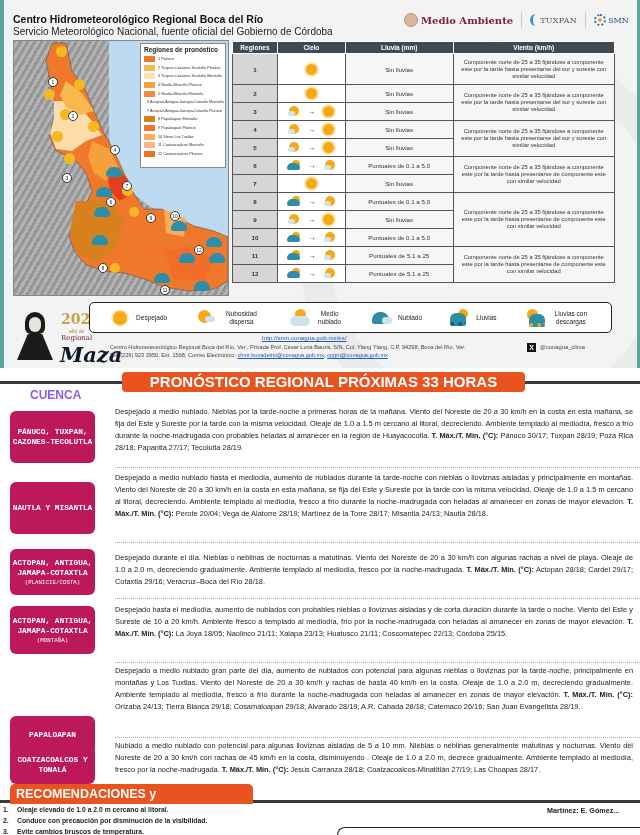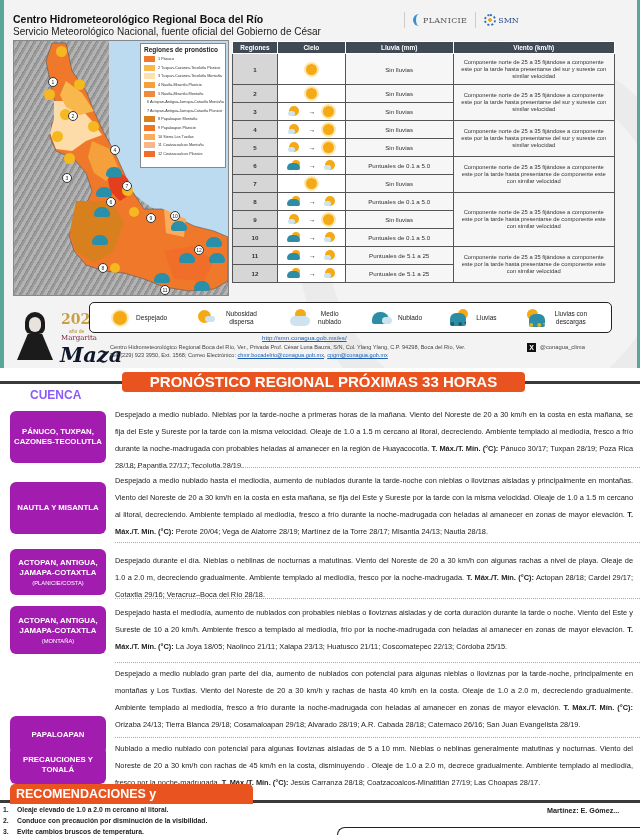--- a/index.html
+++ b/index.html
@@ -91,46 +91,50 @@
   .f-tel { position: absolute; left: 106px; top: 352px; font-size: 5.6px; color: #444; white-space: nowrap; }
   .f-tel a { color: #1a5fb4; text-decoration: underline; }
   .f-x { position: absolute; left: 523px; top: 343px; width: 9px; height: 9px; background: #111; color: #fff; font-size: 7px; text-align: center; line-height: 9px; font-weight: bold; }
   .f-handle { position: absolute; left: 536px; top: 344px; font-size: 5.8px; color: #444; }
 
   
   .sec-line { position: absolute; left: 0; height: 3px; background: #3a3a3a; }
   .sec-tab { position: absolute; background: #e8531f; color: #fff; font-weight: bold; border-radius: 5px 5px 0 0; text-align: center; }
   .sec-tab.main { left: 122px; top: 372px; width: 403px; height: 20px; font-size: 15px; line-height: 20px; border-radius: 4px; }
   .cuenca { position: absolute; left: 30px; top: 388px; font-size: 12px; font-weight: bold; color: #8b5cf6; }
-  .basin-label { position: absolute; left: 10px; width: 96px; background: #a21caf; color: #fff; border-radius: 6px; font-size: 7.8px; font-weight: bold; text-align: center; display: flex; flex-direction: column; justify-content: center; line-height: 10.5px; }
+  .basin-label { position: absolute; left: 10px; width: 85px; background: #be185d; color: #fff; border-radius: 6px; font-size: 7.8px; font-weight: bold; text-align: center; display: flex; flex-direction: column; justify-content: center; line-height: 10.5px; font-family: Liberation Mono, monospace; }
   .basin-label small { font-size: 5.8px; font-weight: normal; line-height: 8px; }
-  .basin-text { position: absolute; left: 115px; width: 518px; font-size: 7.4px; line-height: 17px; color: #222; text-align: justify; }
+  .basin-text { position: absolute; left: 115px; width: 518px; font-size: 7.4px; line-height: 12px; color: #222; text-align: justify; }
   .basin-text b { font-weight: bold; }
   .dotted { position: absolute; left: 115px; width: 525px; border-top: 1px dotted #aaa; }
 
   
   .rec-tab { left: 10px; top: 784px; width: 243px; height: 20px; font-size: 12.5px; line-height: 21px; border-radius: 5px 5px 0 0; text-align: left; padding-left: 6px; }
   .rec-list { position: absolute; left: 3px; top: 805px; font-size: 6.8px; line-height: 10.8px; font-weight: bold; color: #222; }
   .rec-list li { list-style: none; }
   .rec-list .n { display: inline-block; width: 14px; }
   .elaboro { position: absolute; left: 547px; top: 806px; font-size: 7.2px; font-weight: bold; color: #222; }
   .sig-box { position: absolute; left: 337px; top: 827px; width: 303px; height: 20px; border: 1.5px solid #222; border-radius: 8px 0 0 0; border-right: none; border-bottom: none; }
 </style>
 </head>
 <body>
 
 <div class="top-panel">
   <div class="hdr-title">Centro Hidrometeorológico Regional Boca del Río</div>
-  <div class="hdr-sub">Servicio Meteorológico Nacional, fuente oficial del Gobierno de César</div>
+  <div class="hdr-sub">Servicio Meteorológico Nacional, fuente oficial del Gobierno de Córdoba</div>
 
   <div class="logos">
+    <div class="logo-ma">
+      <span class="seal"></span>
+      <span class="txt">Medio Ambiente</span>
+    </div>
     <span class="logo-sep"></span>
     <div class="logo-cona">
       <span class="mark"></span>
-      <span class="txt">PLANICIE</span>
+      <span class="txt">TUXPAN</span>
     </div>
     <span class="logo-sep"></span>
     <div class="logo-smn">
       <span class="mark"></span>
       <span class="txt">SMN</span>
     </div>
   </div>
 
   <div class="map">
     <div class="land"></div>
@@ -381,21 +385,21 @@
   </table>
 
   <div class="mm-badge">
     <div class="mm-portrait">
       <div class="hair"></div>
         <div class="face"></div>
         <div class="body"></div>
     </div>
     <div class="mm-year">2026</div>
     <div class="mm-ano">año de</div>
-    <div class="mm-marg">Margarita</div>
+    <div class="mm-marg">Regional</div>
     <div class="mm-maza">Maza</div>
   </div>
 
   <div class="icon-legend">
     <div class="il-item">
       <span class="il-ic ic-sun"></span>
       <span class="lab">Despejado</span>
     </div>
     <div class="il-item">
       <span class="il-ic ic-disp"></span>
@@ -455,21 +459,21 @@
       <small>(MONTAÑA)</small>
     </div>
     <div class="basin-text" style="top: 604px;"><span>Despejado hasta el mediodía, aumento de nublados con probables nieblas o lloviznas aisladas y de corta duración durante la tarde o noche. Viento del Este y Sureste de 10 a 20 km/h. Ambiente fresco a templado al mediodía, frío por la noche-madrugada con heladas al amanecer en zonas de mayor elevación.</span> <b>T. Máx./T. Mín. (°C):</b> <span>La Joya 18/05; Naolinco 21/11; Xalapa 23/13; Huatusco 21/11; Coscomatepec 22/13; Córdoba 25/15.</span></div>
     <div class="dotted" style="top: 662px;"></div>
     <div class="basin-label" style="top: 716px; height: 38px;">
       <span>PAPALOAPAN</span>
     </div>
     <div class="basin-text" style="top: 665px;"><span>Despejado a medio nublado gran parte del día, aumento de nublados con potencial para algunas nieblas o lloviznas por la tarde-noche, principalmente en montañas y Los Tuxtlas. Viento del Noreste de 20 a 30 km/h y rachas de hasta 40 km/h en la costa. Oleaje de 1.0 a 2.0 m, decreciendo gradualmente. Ambiente templado al mediodía, fresco a frío durante la noche-madrugada con heladas al amanecer en zonas de mayor elevación.</span> <b>T. Máx./T. Mín. (°C):</b> <span>Orizaba 24/13; Tierra Blanca 29/18; Cosamaloapan 29/18; Alvarado 28/19; A.R. Cabada 28/18; Catemaco 26/16; San Juan Evangelista 28/19.</span></div>
     <div class="dotted" style="top: 737px;"></div>
     <div class="basin-label" style="top: 746px; height: 38px;">
-      <span>PRECAUCIONES Y TONALÁ</span>
+      <span>COATZACOALCOS Y TONALÁ</span>
     </div>
     <div class="basin-text" style="top: 740px;"><span>Nublado a medio nublado con potencial para algunas lloviznas aisladas de 5 a 10 mm. Nieblas o neblinas generalmente matutinas y nocturnas. Viento del Noreste de 20 a 30 km/h con rachas de 45 km/h en la costa, disminuyendo . Oleaje de 1.0 a 2.0 m, decrece gradualmente. Ambiente templado al mediodía, fresco por la noche-madrugada.</span> <b>T. Máx./T. Mín. (°C):</b> <span>Jesús Carranza 28/18; Coatzacoalcos-Minatitlán 27/19; Las Choapas 28/17.</span></div>
   </div>
 
 <div class="sec-line" style="top:800px;width:640px;"></div>
 <div class="sec-tab rec-tab">RECOMENDACIONES y PRECAUCIONES</div>
 <ol class="rec-list">
   <li><span class="n">1.</span><span>Oleaje elevado de 1.0 a 2.0 m cercano al litoral.</span></li>
   <li><span class="n">2.</span><span>Conduce con precaución por disminución de la visibilidad.</span></li>
   <li><span class="n">3.</span><span>Evite cambios bruscos de temperatura.</span></li>

